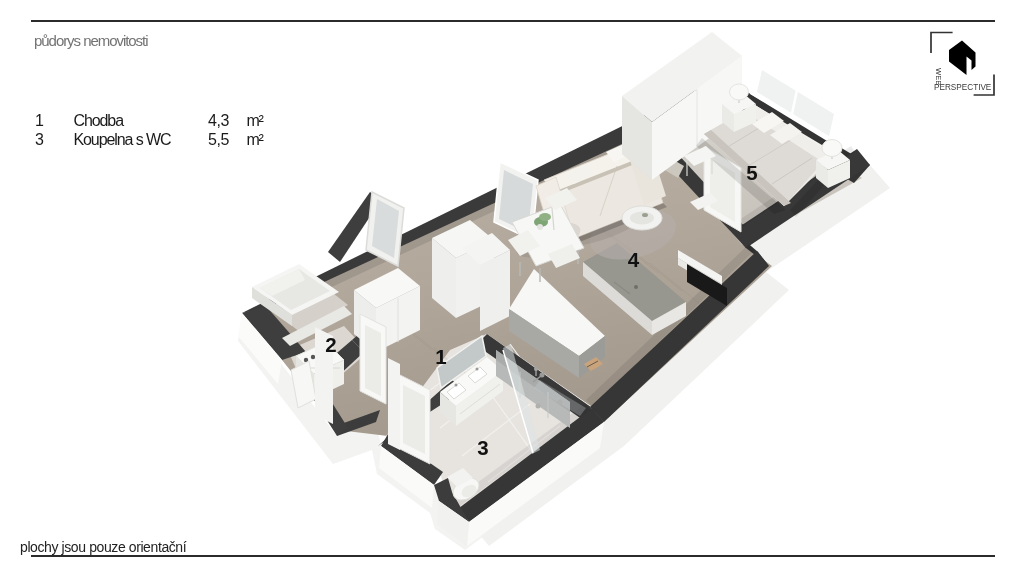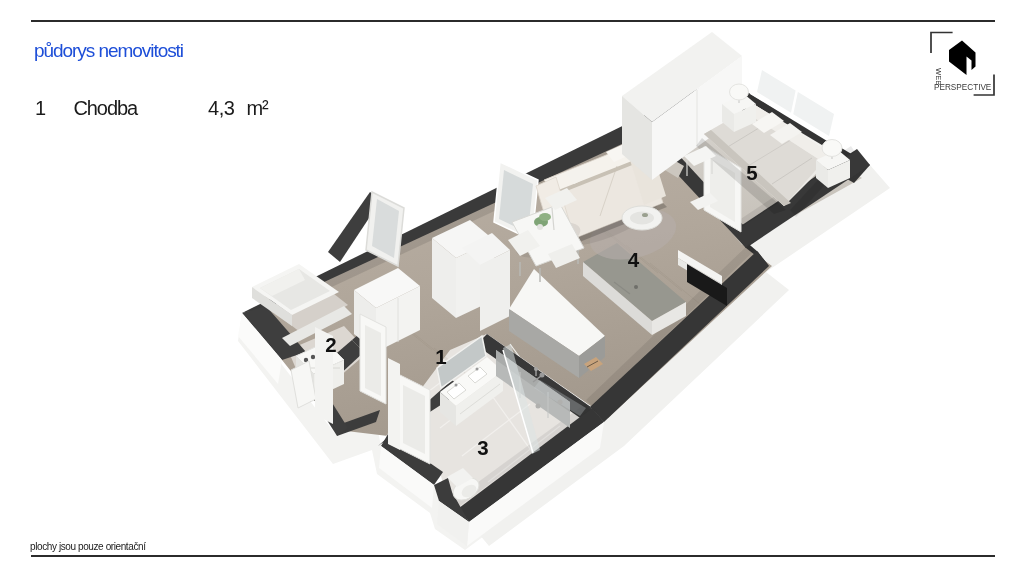--- a/index.html
+++ b/index.html
@@ -1,32 +1,33 @@
 <!DOCTYPE html>
 <html><head><meta charset="utf-8"><style>
 html,body{margin:0;padding:0;background:#fff;width:1024px;height:576px;overflow:hidden}
 *{box-sizing:border-box}
 body{font-family:"Liberation Sans",sans-serif;color:#1e1e1e;position:relative}
 .rule{position:absolute;left:31px;width:964px;background:#2b2b2b}
-#title{position:absolute;left:34px;top:41px;font-size:19px;line-height:20.5px;letter-spacing:-1.05px;color:#1d4ed8}
-#legend{position:absolute;left:35px;top:99px;font-size:20px;line-height:18.8px;letter-spacing:-1.1px;color:#1b1b1b;white-space:nowrap}
+#title{position:absolute;left:34px;top:31px;font-size:15px;line-height:20.5px;letter-spacing:-1.05px;color:#737373}
+#legend{position:absolute;left:35px;top:112px;font-size:16px;line-height:18.8px;letter-spacing:-1.1px;color:#1b1b1b;white-space:nowrap}
 #legend .n{display:inline-block;width:38.5px;letter-spacing:0}
 #legend .nm{display:inline-block;width:134.6px}
 #legend .ar{display:inline-block;width:38.3px;letter-spacing:-0.5px}
-#foot{position:absolute;left:30px;top:541.5px;font-size:10px;line-height:10px;letter-spacing:-0.4px;color:#222}
+#foot{position:absolute;left:20px;top:541.5px;font-size:14px;line-height:10px;letter-spacing:-0.4px;color:#222}
 #logo{position:absolute;left:925px;top:28px;width:75px;height:72px}
 </style></head>
 <body>
 
 <div class="rule" style="top:19.5px;height:2px"></div>
 
 <div id="title">půdorys nemovitosti</div>
 
 <div id="legend">
 <div><span class="n">1</span><span class="nm">Chodba</span><span class="ar">4,3</span><span>m²</span></div>
+<div><span class="n">3</span><span class="nm">Koupelna s WC</span><span class="ar">5,5</span><span>m²</span></div>
 </div>
 
 <svg width="1024" height="576" viewBox="0 0 1024 576" style="position:absolute;left:0;top:0">
 <defs>
 <linearGradient id="wood" x1="0" y1="0" x2="0.35" y2="1">
 <stop offset="0" stop-color="#bdb3a8"></stop>
         <stop offset="0.55" stop-color="#b1a79b"></stop>
         <stop offset="1" stop-color="#a3998d"></stop>
 </linearGradient>
 <linearGradient id="bfloor" x1="0" y1="0" x2="0.3" y2="1">

